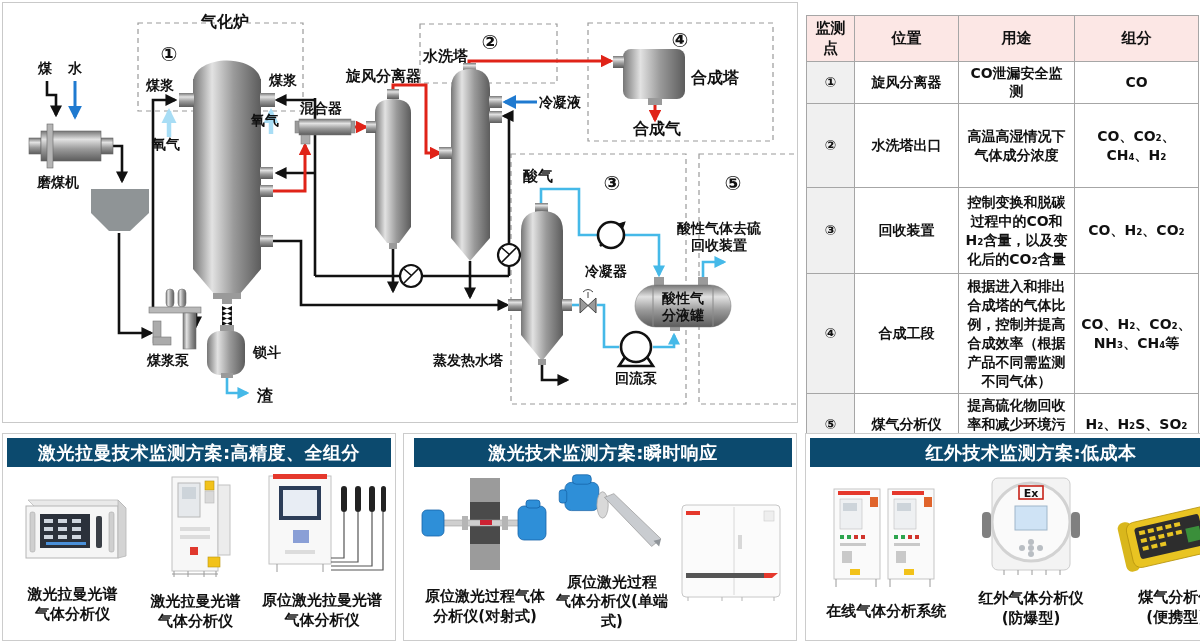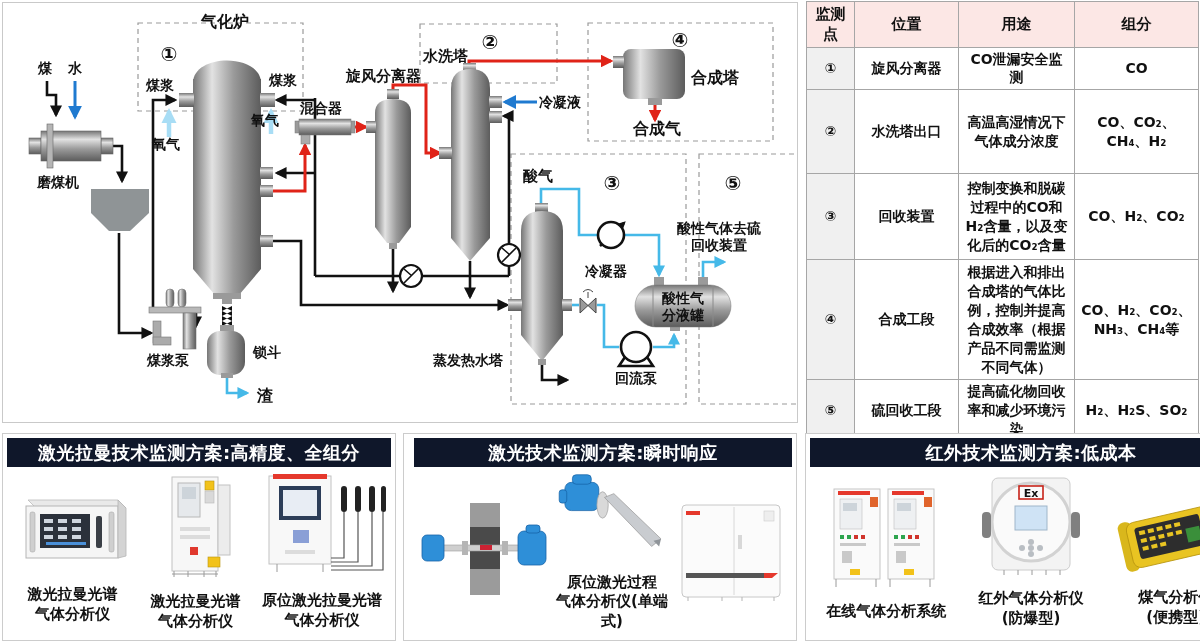--- a/index.html
+++ b/index.html
@@ -3,30 +3,30 @@
 <meta charset="utf-8">
 <style>
   html,body{margin:0;padding:0;}
   body{width:1200px;height:644px;position:relative;background:#fff;
        font-family:"DejaVu Sans",sans-serif;color:#111;}
   
   .diagram-wrap{position:absolute;left:2px;top:2px;width:794px;height:419px;
                 border:1px solid #c9c9c9;background:#fff;}
   svg text{font-family:"DejaVu Sans",sans-serif;font-weight:700;fill:#111;}
   
-  .table-wrap{position:absolute;left:806px;top:1px;width:392px;height:415px;}
+  .table-wrap{position:absolute;left:806px;top:15px;width:392px;height:415px;}
   table.monitor{border-collapse:collapse;width:100%;height:100%;table-layout:fixed;}
   table.monitor th,table.monitor td{border:1px solid #a6a6a6;font-size:14px;font-weight:700;
         padding:2px 5px;text-align:center;vertical-align:middle;line-height:1.35;}
   table.monitor th{background:#fce7e5;font-size:15px;}
   td.point{background:#f0f0f0;font-size:15px;}
   td.purpose{text-align:left;padding:2px 8px;}
   
   .panel{position:absolute;top:433px;height:208px;border:1px solid #ccc;background:#fff;box-sizing:border-box;}
-  .panel-header{margin:4px 4px 0 4px;height:29px;background:#0f172a;color:#fff;
+  .panel-header{margin:4px 4px 0 4px;height:29px;background:#0c4a6e;color:#fff;
         font-weight:700;font-size:18px;display:flex;align-items:center;justify-content:center;letter-spacing:.5px;}
   .products{display:flex;justify-content:space-between;align-items:flex-end;padding:4px 8px 8px 8px;height:160px;}
   .product{display:flex;flex-direction:column;align-items:center;justify-content:center;flex:1 1 0;height:160px;}
   .caption{font-weight:700;font-size:15px;text-align:center;white-space:pre-line;line-height:1.3;margin-top:11px;}
 </style>
 </head>
 <body>
 
 <div class="diagram-wrap">
 <svg viewBox="0 0 794 419" width="794" height="419">
@@ -296,21 +296,21 @@
     <td>CO、H₂、CO₂</td>
   </tr>
   <tr style="height:120px">
     <td class="point">④</td>
     <td>合成工段</td>
     <td class="purpose">根据进入和排出合成塔的气体比例，控制并提高合成效率（根据产品不同需监测不同气体）</td>
     <td>CO、H₂、CO₂、NH₃、CH₄等</td>
   </tr>
   <tr style="height:62px">
     <td class="point">⑤</td>
-    <td>硫回收工段</td>
+    <td>煤气分析仪</td>
     <td class="purpose">提高硫化物回收率和减少环境污染</td>
     <td>H₂、H₂S、SO₂</td>
   </tr>
 </tbody>
     </table>
 </div>
 
 <div class="panel" style="left:2px;width:394px;">
   <div class="panel-header">激光拉曼技术监测方案:高精度、全组分</div>
   <div class="products">
@@ -389,20 +389,22 @@
         <rect x="20" y="44" width="96" height="6" fill="#cfcfcf" stroke="#9c9c9c" stroke-width=".6"></rect>
         <rect x="44" y="40" width="6" height="14" fill="#b5b5b5"></rect>
         <rect x="84" y="40" width="6" height="14" fill="#b5b5b5"></rect>
         <g stroke="#1763a8" stroke-width=".8">
           <rect x="4" y="34" width="22" height="26" rx="5" fill="#2e8fd8"></rect>
           <rect x="100" y="30" width="28" height="34" rx="6" fill="#2e8fd8"></rect>
           <rect x="108" y="24" width="14" height="8" rx="3" fill="#2e8fd8"></rect>
         </g>
         <rect x="62" y="44" width="12" height="5" fill="#c23"></rect>
       </svg>
+      <div class="caption">原位激光过程气体
+分析仪(对射式)</div>
     </div>
     <div class="product">
       <svg width="120" height="96" viewBox="0 0 120 96">
         <g stroke="#1763a8" stroke-width=".8">
           <rect x="10" y="12" width="36" height="30" rx="7" fill="#2e8fd8"></rect>
           <rect x="18" y="4" width="20" height="10" rx="4" fill="#2e8fd8"></rect>
           <rect x="4" y="20" width="8" height="14" rx="3" fill="#2e8fd8"></rect>
         </g>
         <ellipse cx="50" cy="36" rx="6" ry="14" fill="#d9d9d9" stroke="#a5a5a5" stroke-width=".8"></ellipse>
         <polygon points="52,28 62,24 112,72 102,80" fill="#c9ccd0" stroke="#9c9c9c" stroke-width=".8"></polygon>

